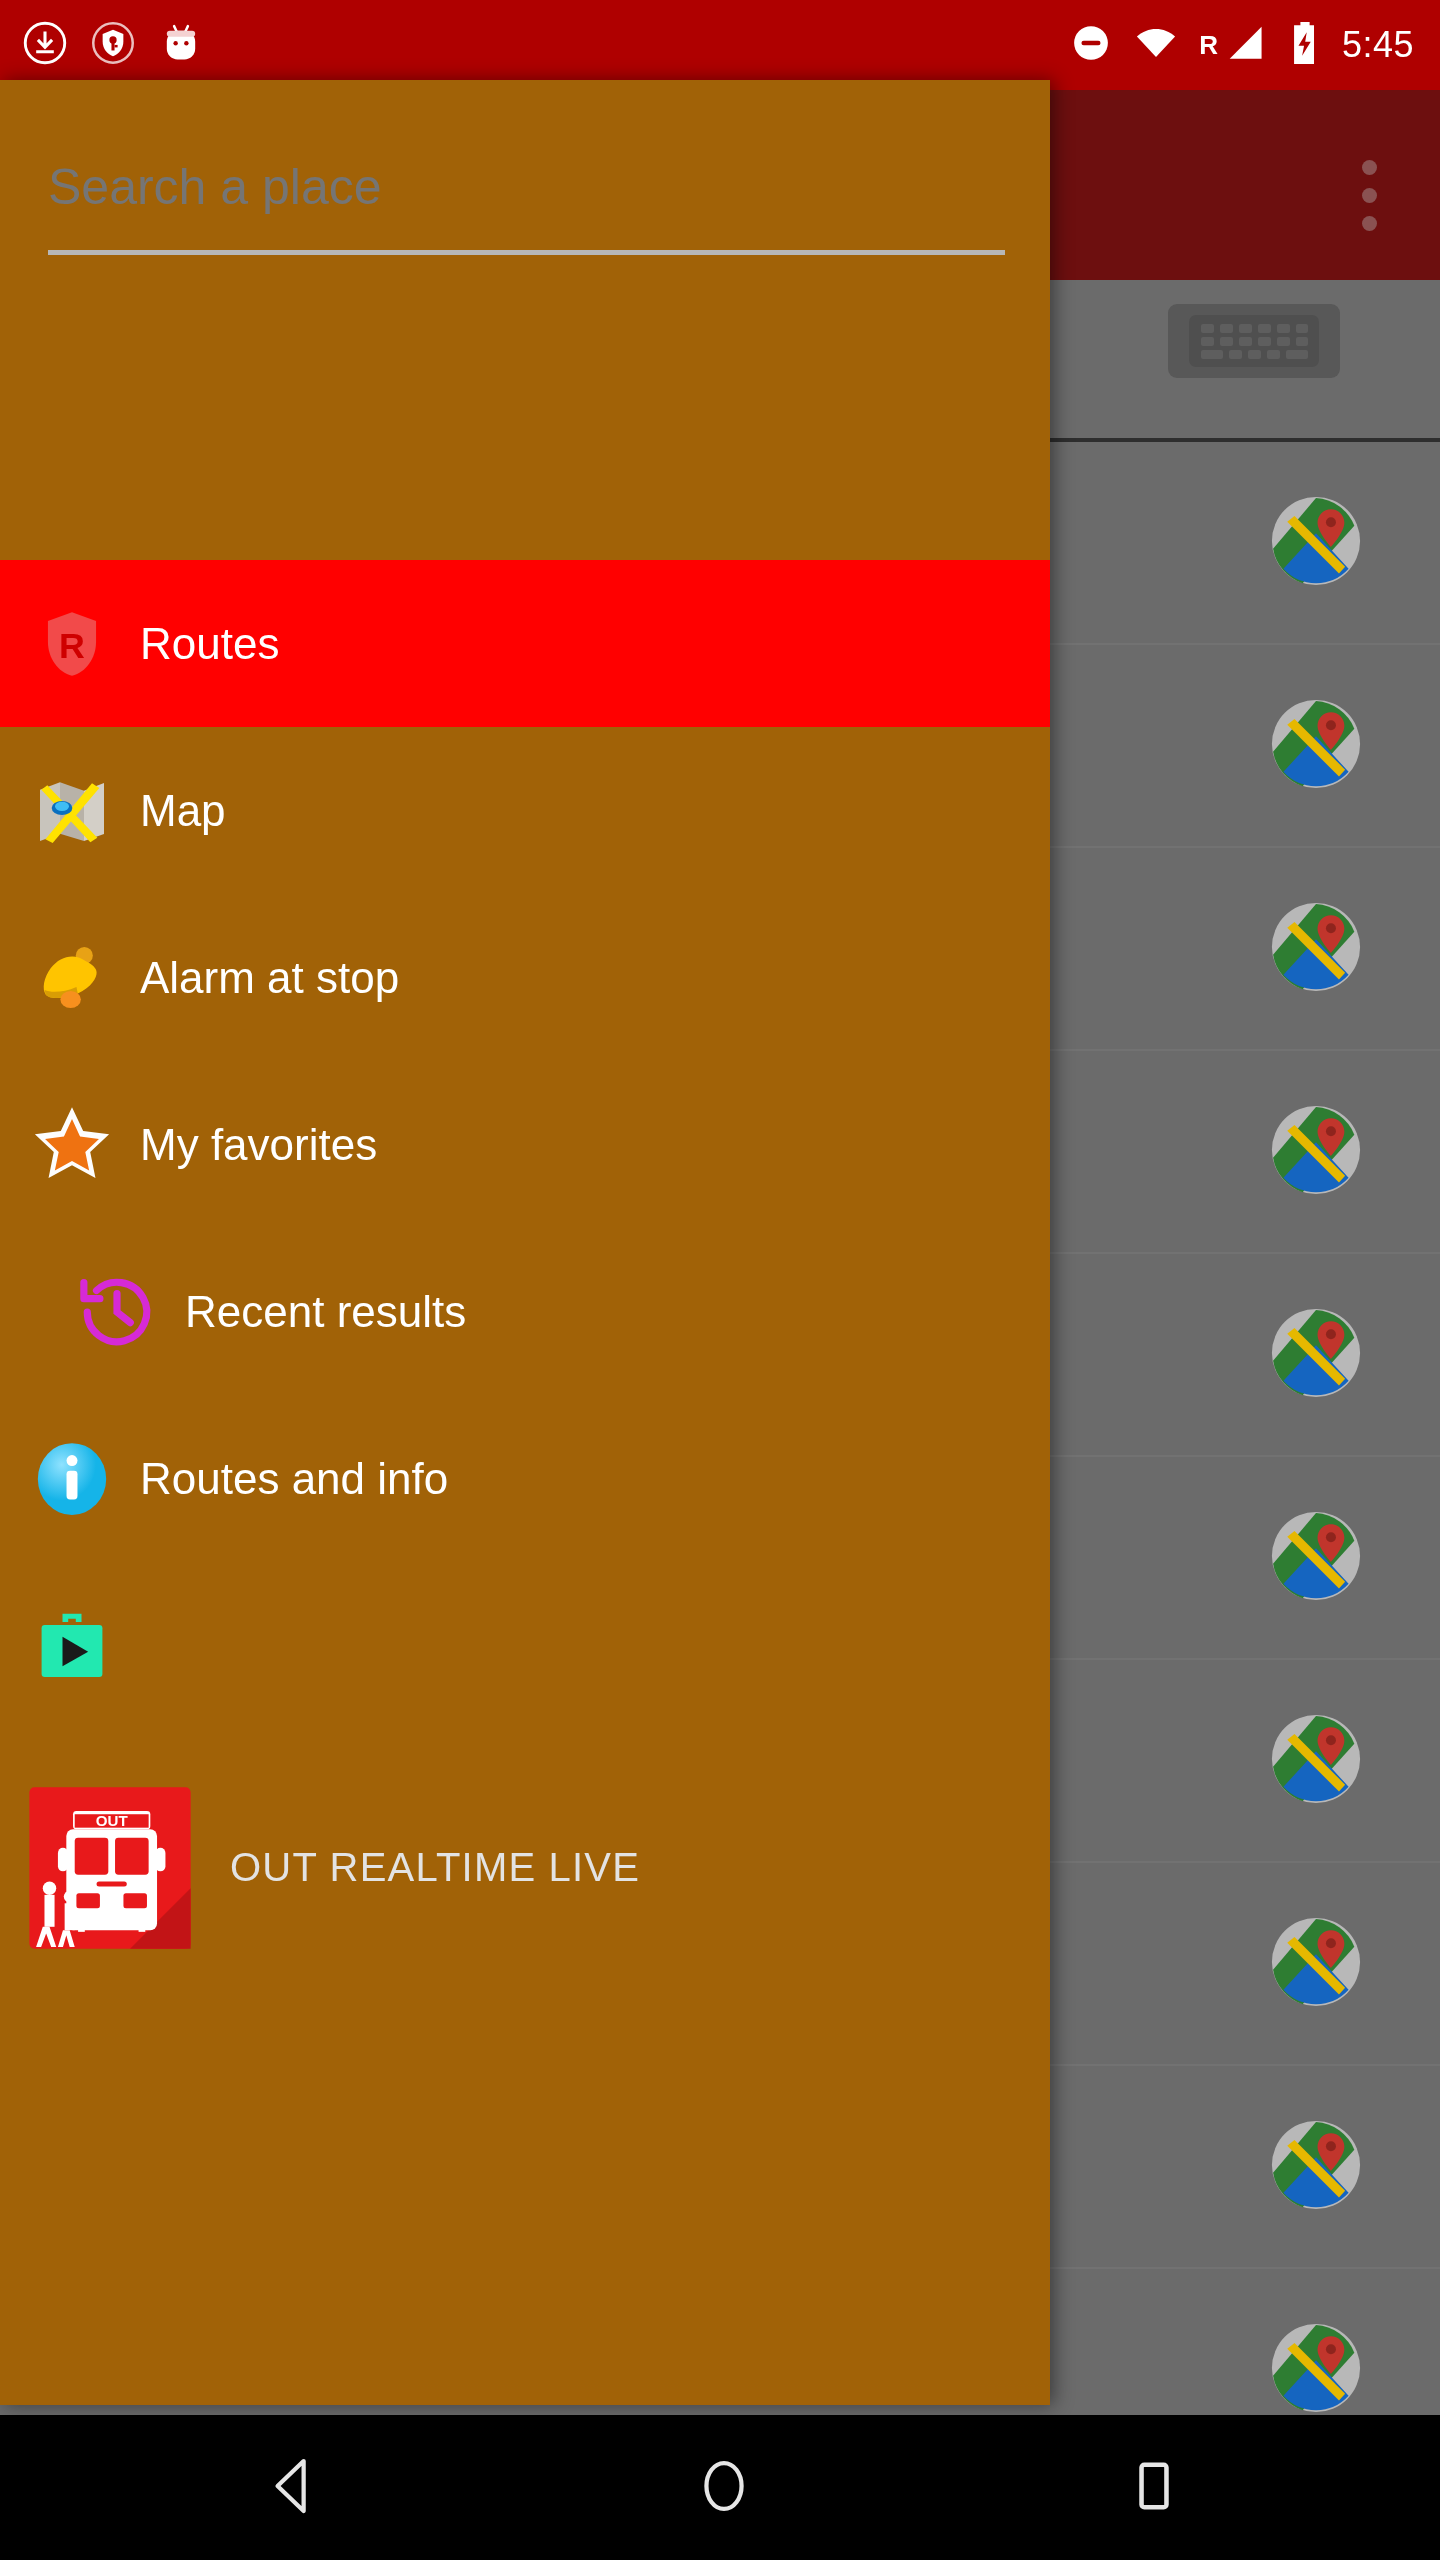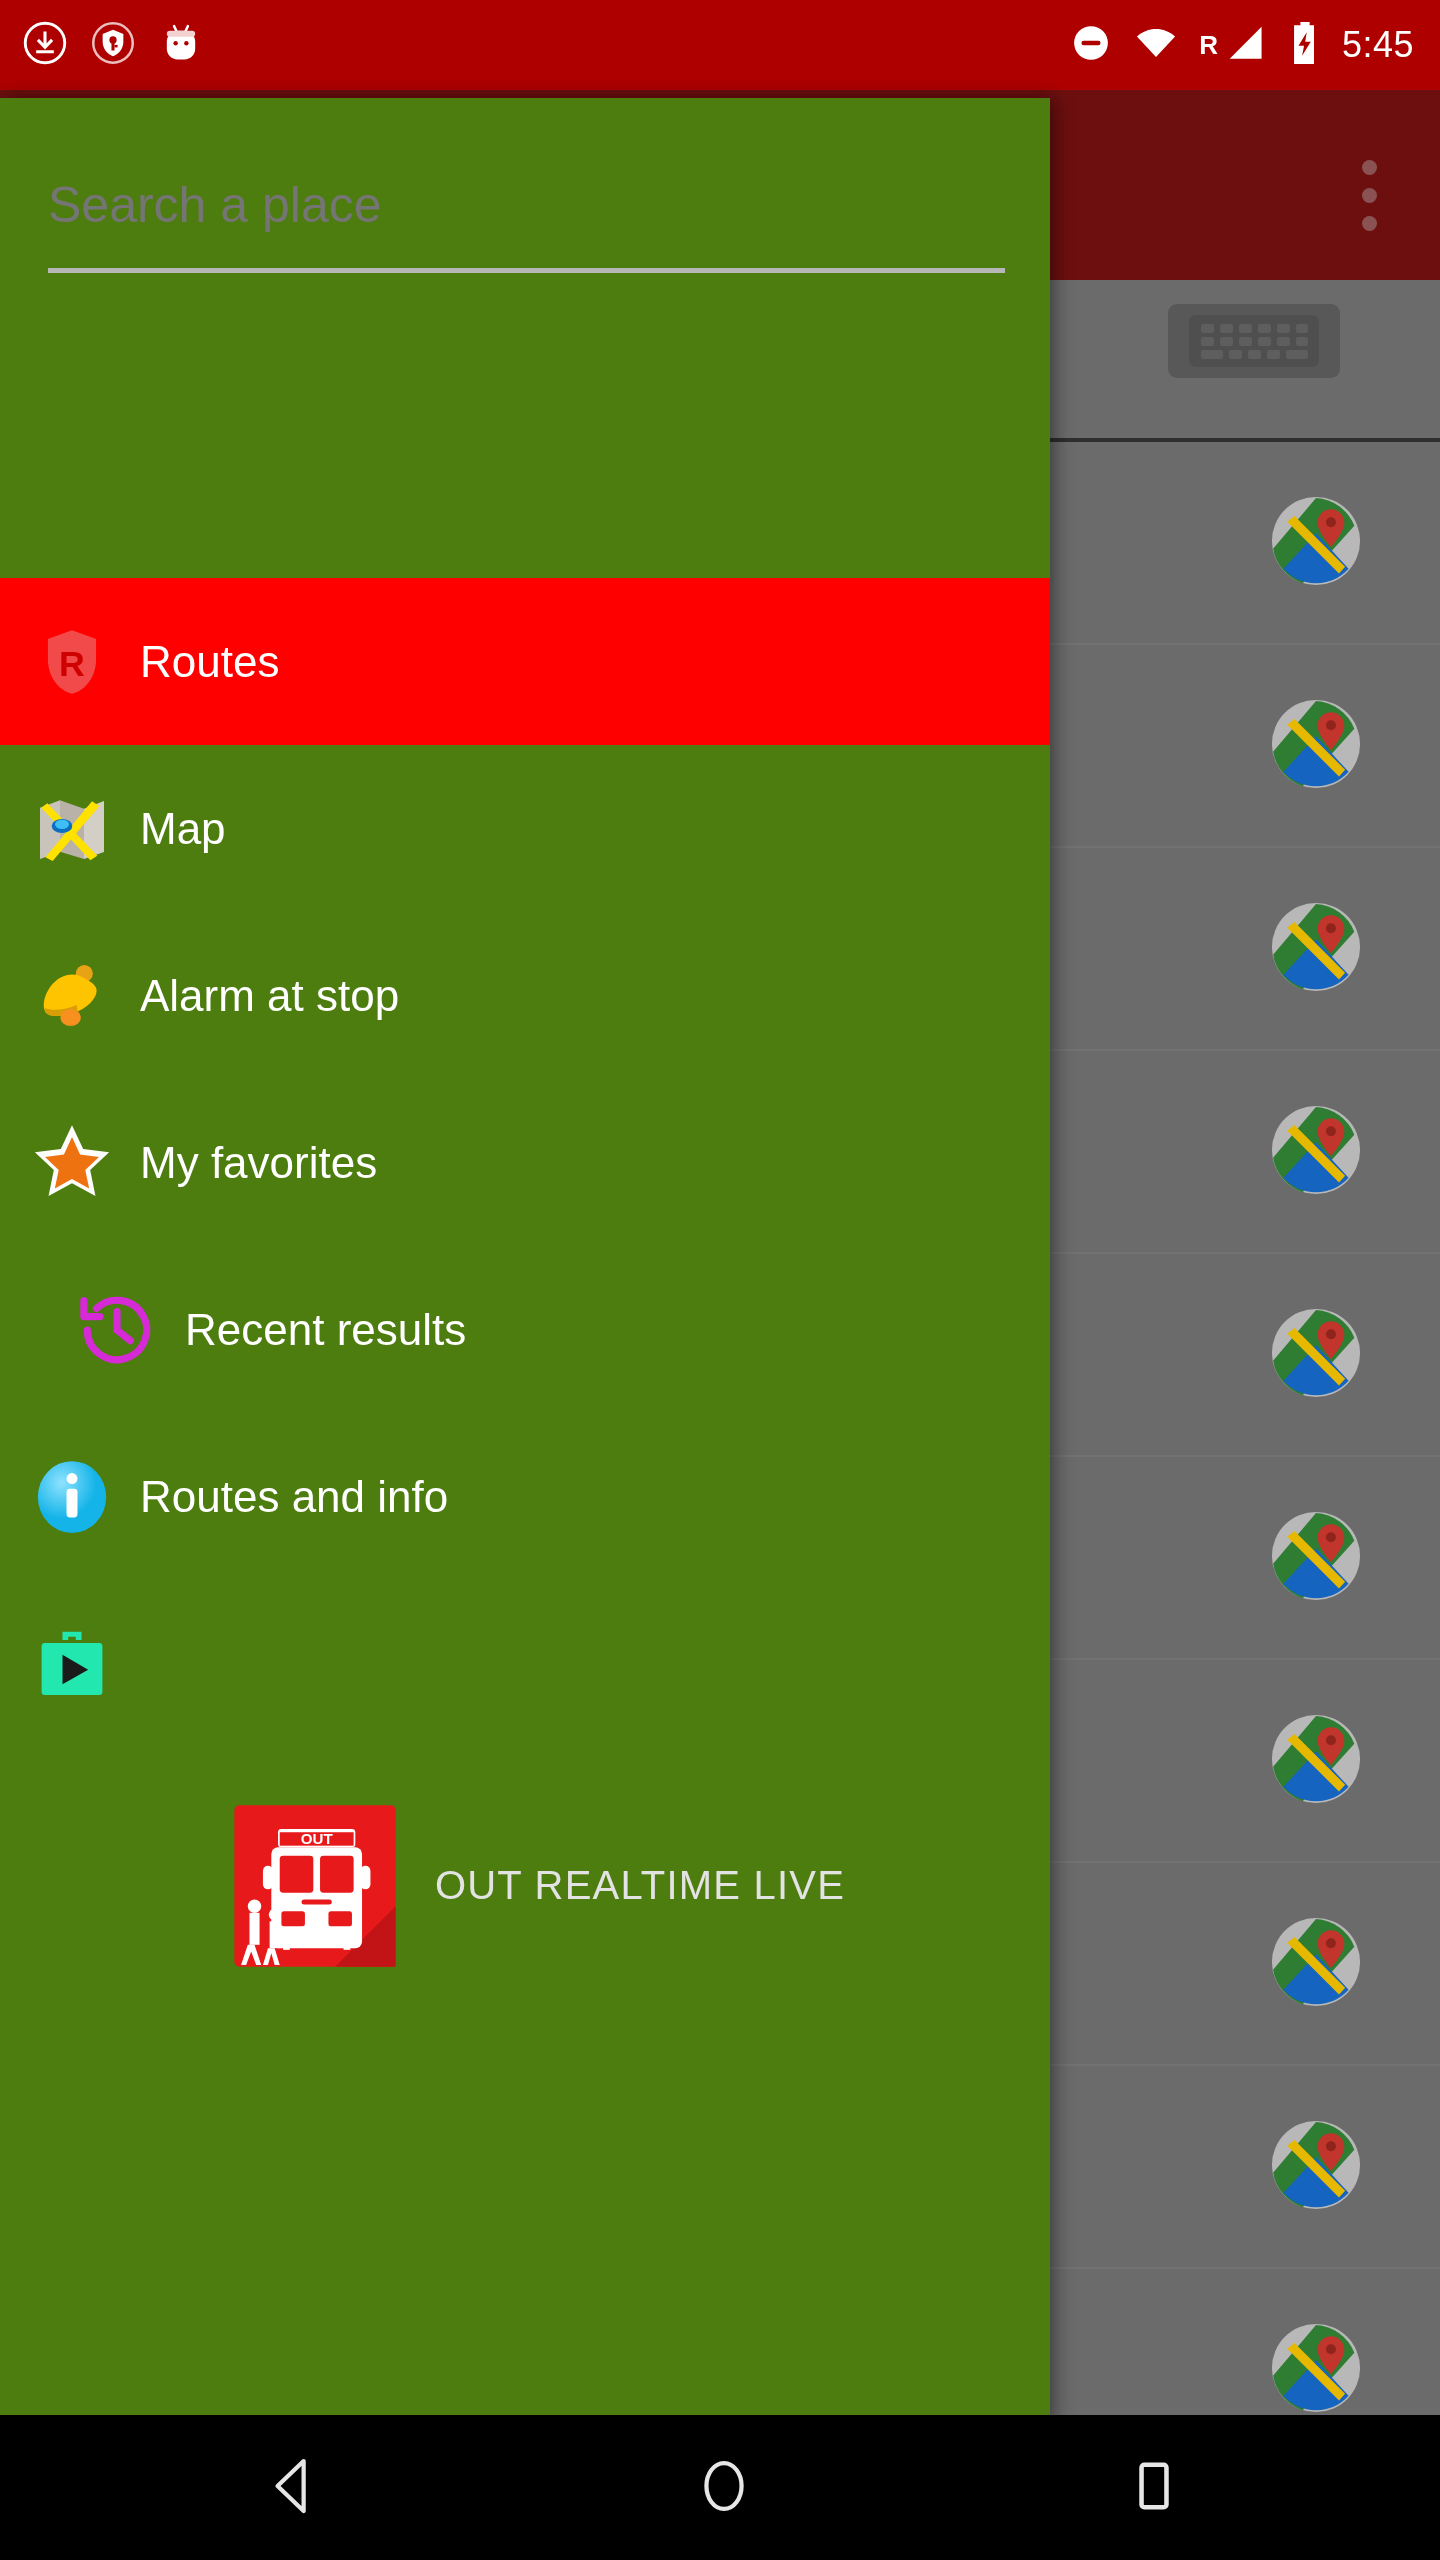--- a/index.html
+++ b/index.html
@@ -22,39 +22,39 @@
   #overflow-dots i { display:block; width:15px; height:15px; border-radius:50%;
     background:#8a5252; margin-bottom:13px; }
   #bg-toolbar { position:absolute; left:0; top:190px; width:1440px; height:158px; }
   #kbd-btn { position:absolute; right:100px; top:24px; width:172px; height:74px;
     background:#585858; border-radius:9px; display:flex; align-items:center; justify-content:center; }
   #bg-divider { position:absolute; left:0; top:348px; width:1440px; height:4px; background:#2e2e2e; }
   .bg-row { position:absolute; left:0; width:1440px; height:203px; border-bottom:2px solid #727272; }
   .bg-row .gmaps { position:absolute; right:78px; top:50%; transform:translateY(-50%); }
 
   
-  #drawer { position:absolute; left:0; top:98px; width:1050px; height:2325px;
-    background:#4d7c0f; box-shadow:4px 0 18px rgba(0,0,0,.45); }
+  #drawer { position:absolute; left:0; top:80px; width:1050px; height:2325px;
+    background:#a16207; box-shadow:4px 0 18px rgba(0,0,0,.45); }
 
   #search-wrap { position:absolute; left:0; top:0; width:1050px; height:180px; }
   #search-input { position:absolute; left:48px; top:78px; width:920px;
     color:#f2f2f2; font-size:50px; line-height:1; background:transparent; border:0; outline:0;
     font-family:"Liberation Sans", sans-serif; }
   #search-underline { position:absolute; left:48px; top:170px; width:957px; height:5px; background:#b7b7b7; }
 
   #section-title { position:absolute; left:26px; top:413px; color:#e8e8e8;
     font-size:42px; letter-spacing:1.5px; }
 
   .nav-item { position:absolute; left:0; width:1050px; height:167px;
     display:flex; align-items:center; }
   .nav-item.selected { background:#ff0000; }
   .nav-ico { width:96px; margin-left:24px; display:flex; align-items:center; justify-content:center; }
   .nav-label { margin-left:20px; color:#ffffff; font-size:44px; line-height:1; }
 
-  #promo { position:absolute; left:0; top:1700px; width:1050px; height:175px; display:flex; align-items:center;justify-content:center; }
+  #promo { position:absolute; left:0; top:1700px; width:1050px; height:175px; display:flex; align-items:center; }
   #promo-ico { margin-left:26px; width:168px; height:168px; }
   #promo-label { margin-left:36px; color:#e3e3e3; font-size:40px; letter-spacing:1.2px; }
 
   
   #navbar { position:absolute; left:0; top:2415px; width:1440px; height:145px; background:#000; }
   #navbar .nb { position:absolute; top:50%; transform:translateY(-50%); }
   #nb-back { left:260px; } #nb-home { left:690px; } #nb-recent { left:1120px; }
 </style>
 </head>
 <body>

